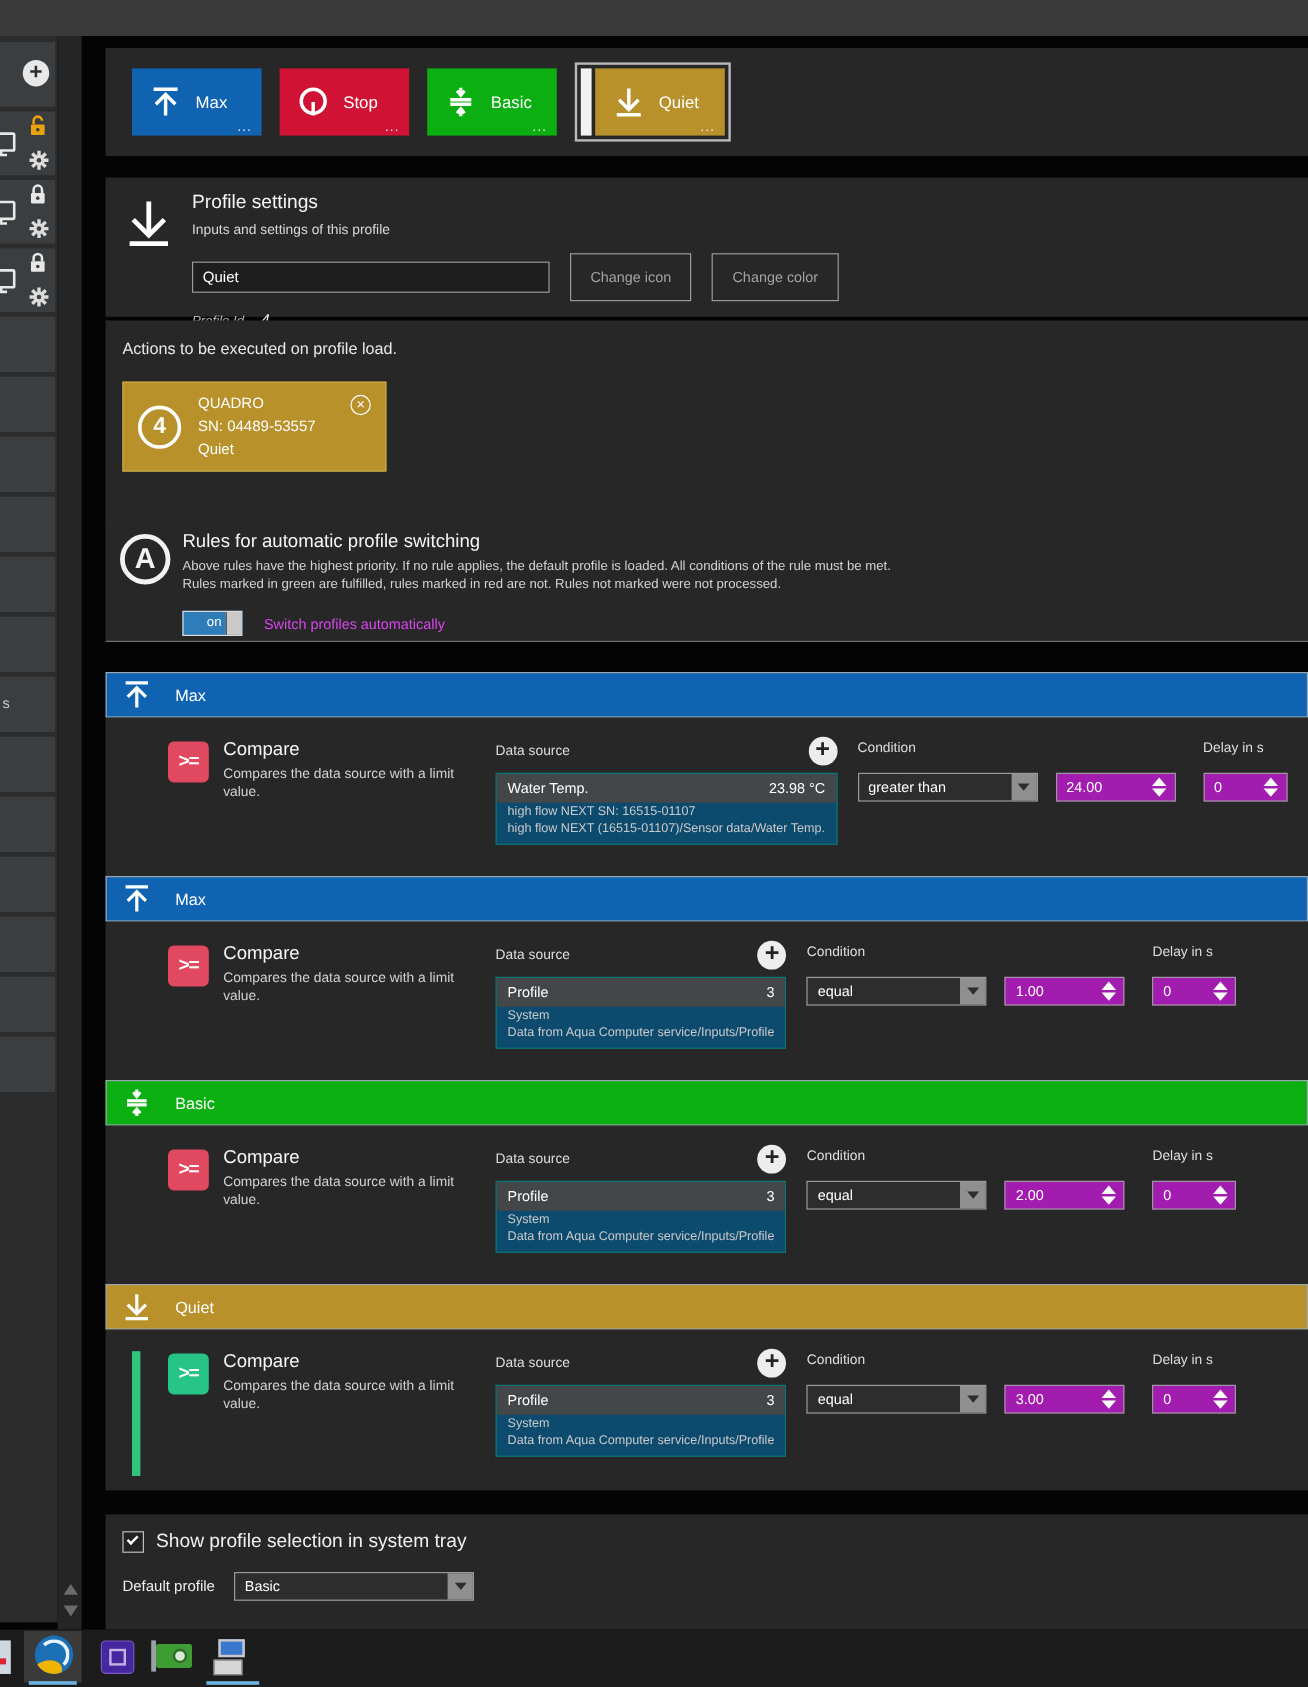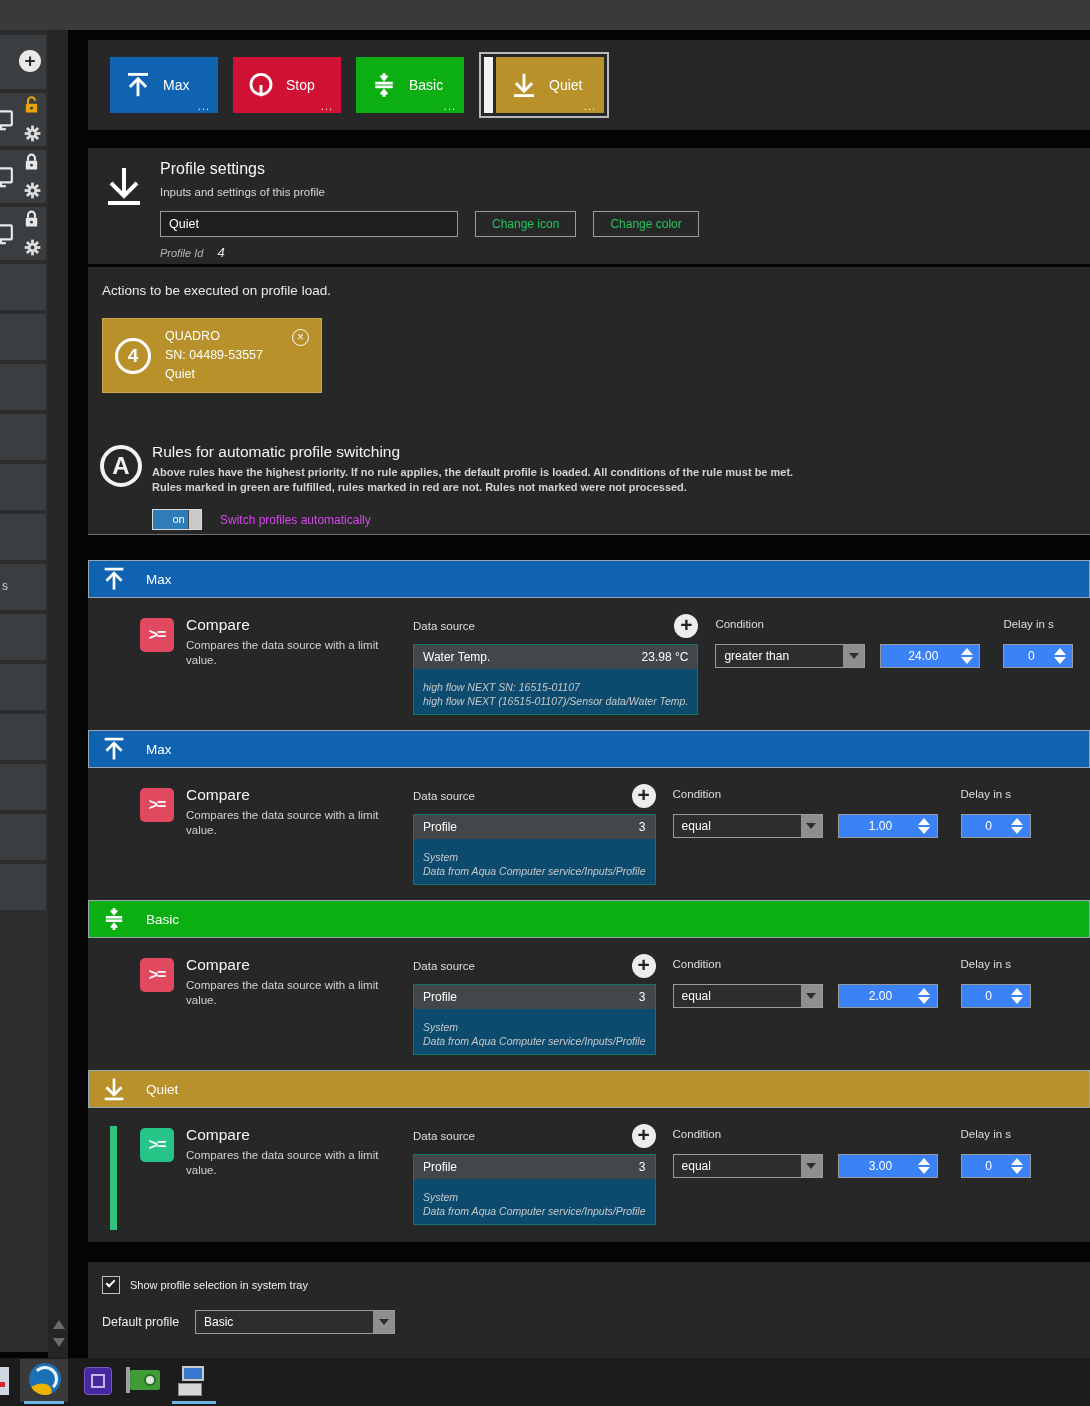--- a/index.html
+++ b/index.html
@@ -35,35 +35,35 @@
   .pbtn-selected { display:flex; align-items:center; border:2px solid #b9b9b9; padding:3px; margin-left:0; }
   .pbtn-selected .whitebar { width:9px; height:56px; background:#f2f2f2; margin-right:3px; }
   .pbtn-selected .pbtn { margin-right:0; }
 
   #panel-profile { top:148px; height:116px; padding:10px 0 0 12px; display:flex; }
   .big-icon { width:48px; margin:4px 12px 0 0; flex:none; }
   .pf-title { font-size:16px; color:#f5f5f5; margin-top:2px; }
   .pf-sub { font-size:11.5px; color:#d8d8d8; margin-top:8px; }
   .pf-row { display:flex; margin-top:13px; align-items:center; }
   .name-input { width:298px; height:26px; background:#1e1e1e; border:1px solid #9a9a9a; color:#fff; font-size:12.5px; padding:0 8px; font-family:inherit; }
-  .gbtn { height:26px; background:transparent; border:1px solid #9a9a9a; color:#22c55e; font-size:12px; padding:0 16px; margin-left:17px; font-family:inherit; }
+  .gbtn { height:40px; background:transparent; border:1px solid #9a9a9a; color:#a3a3a3; font-size:12px; padding:0 16px; margin-left:17px; font-family:inherit; }
   .pf-id { margin-top:8px; font-size:11px; color:#b5b5b5; font-style:italic; }
   .pf-id b { color:#e8e8e8; font-size:13px; margin-left:14px; font-weight:normal; }
 
   #panel-actions { top:267px; height:182px; padding:16px 0 0 14px; }
   .act-title { font-size:13.5px; color:#e9e9e9; }
   .dev-card { position:relative; width:220px; height:75px; margin-top:20px; border:1px solid #caa84d; display:flex; align-items:center; padding-left:12px; }
   .badge-circle { width:36px; height:36px; border:3px solid #fff; border-radius:50%; color:#fff; font-size:19px; font-weight:bold; display:flex; align-items:center; justify-content:center; flex:none; }
   .dev-lines { margin-left:14px; font-size:12.5px; color:#fff; line-height:19px; }
   .close-circle { position:absolute; top:10px; right:12px; width:17px; height:17px; border:1.5px solid #fff; border-radius:50%; color:#fff; font-size:12px; line-height:14px; text-align:center; }
 
   #panel-rules { top:435px; height:100px; padding:8px 0 0 12px; display:flex; border-bottom:1px solid #6f6f6f; }
   .a-circle { width:42px; height:42px; border:4px solid #f2f2f2; border-radius:50%; color:#f2f2f2; font-size:24px; font-weight:bold; display:flex; align-items:center; justify-content:center; flex:none; margin:2px 10px 0 0; }
   .rs-title { font-size:15.5px; color:#f5f5f5; }
-  .rs-desc { font-size:11px; color:#d2d2d2; margin-top:4px; line-height:15px;font-weight:bold; }
+  .rs-desc { font-size:11px; color:#d2d2d2; margin-top:4px; line-height:15px; }
   .toggle-row { display:flex; align-items:center; margin-top:14px; }
   .toggle { width:50px; height:21px; border:1px solid #dcdcdc; display:flex; background:#2e7cb8;padding-left:16px; }
   .toggle .t-on { flex:1; color:#fff; font-size:11px; text-align:center; line-height:19px; }
   .toggle .t-knob { width:13px; background:#c9c9c9; border-left:1px solid #444; }
   .toggle-label { font-size:12px; color:#d946ef; margin-left:18px; }
 
   
   .rule { position:absolute; left:88px; right:0; }
   .rule-header { height:38px; border:1px solid #9aa7b0; display:flex; align-items:center; padding-left:11px; }
   .rule-header .rh-label { font-size:13.5px; color:#fff; margin-left:18px; }
@@ -73,43 +73,43 @@
   .cmp-icon { width:34px; height:34px; border-radius:5px; margin-top:4px; flex:none; display:flex; align-items:center; justify-content:center; color:#fff; font-size:16px; font-weight:bold; letter-spacing:-1px; }
   .cmp-text { width:200px; margin:2px 27px 0 12px; flex:none; }
   .cmp-title { font-size:15.5px; color:#f5f5f5; }
   .cmp-desc { font-size:11.5px; color:#d2d2d2; margin-top:4px; line-height:15px; }
   .col-label { font-size:11.5px; color:#dedede; }
   .ds-col { flex:none; }
   .ds-head { display:flex; align-items:center; justify-content:space-between; height:24px; margin-bottom:6px; }
   .plus-btn { width:24px; height:24px; border-radius:50%; background:#ededed; color:#222; font-size:21px; font-weight:bold; line-height:22px; text-align:center; }
   .ds-box { min-width:228px; border:1px solid #0f766e; background:#0c4a6e; }
   .ds-box-head { display:flex; justify-content:space-between; gap:24px; background:#43474a; padding:5px 9px; font-size:12px; color:#fff; }
-  .ds-box-sub { padding:11px 9px 6px 9px; font-size:10.5px; font-style:italic; color:#c9c9c9; line-height:14px; }
+  .ds-box-sub { padding:0 9px 6px 9px; font-size:10.5px; color:#c9c9c9; line-height:14px; }
   .cond-col { margin-left:17px; flex:none; }
   .cond-col .col-label, .delay-col .col-label { display:block; height:24px; line-height:20px; margin-bottom:6px; }
   .ctl-row { display:flex; }
   .dropdown { width:150px; height:24px; border:1px solid #9a9a9a; background:#2d2d2d; display:flex; align-items:center; }
   .dropdown .dd-text { flex:1; font-size:12px; color:#fff; padding-left:8px; }
   .dropdown .dd-arrow { width:21px; height:100%; background:#8f8f8f; display:flex; align-items:center; justify-content:center; }
   .dd-tri { width:0; height:0; border-left:5px solid transparent; border-right:5px solid transparent; border-top:6px solid #2d2d2d; }
-  .spinner { height:24px; border:1px solid #9a9a9a; background:#3b82f6; display:flex; align-items:center; margin-left:15px;text-align:center; }
+  .spinner { height:24px; border:1px solid #9a9a9a; background:#a21caf; display:flex; align-items:center; margin-left:15px; }
   .spinner .sp-text { flex:1; font-size:12px; color:#fff; padding-left:8px; }
   .spin-arrows { width:22px; display:flex; flex-direction:column; align-items:center; gap:2px; padding-right:3px; }
   .sp-up { width:0; height:0; border-left:6px solid transparent; border-right:6px solid transparent; border-bottom:7px solid #fff; }
   .sp-dn { width:0; height:0; border-left:6px solid transparent; border-right:6px solid transparent; border-top:7px solid #fff; }
   .spinner.w100 { width:100px; }
   .spinner.w70 { width:70px; margin-left:0; }
   .delay-col { margin-left:23px; flex:none; }
 
   
   #panel-footer { top:1262px; height:96px; padding:14px 0 0 14px; }
   .cb-row { display:flex; align-items:center; margin-bottom:16px; }
   .checkbox { width:18px; height:18px; border:1px solid #c0c0c0; background:#222; position:relative; flex:none; }
   .checkbox .check { position:absolute; left:3px; top:3px; width:9px; height:5px; border-left:2.5px solid #fff; border-bottom:2.5px solid #fff; transform:rotate(-45deg); }
-  .cb-label { font-size:11px; color:#efefef; margin-left:10px; }
+  .cb-label { font-size:16px; color:#efefef; margin-left:10px; }
   .dp-row { display:flex; align-items:center; }
   .dp-label { font-size:12.5px; color:#efefef; width:93px; }
   .dropdown.w200 { width:200px; }
 
   
   .taskbar { position:absolute; top:1358px; left:0; width:1090px; height:48px; background:#1c1c1c; z-index:9; }
   .task-active { position:absolute; left:20px; top:1px; width:48px; height:43px; background:#3a3a3a; }
   .underline { position:absolute; bottom:2px; height:3px; background:#6fb3e2; }
   .aq-logo { position:absolute; left:29px; top:5px; width:32px; height:32px; border-radius:50%; background:#1a6fb5; overflow:hidden; }
   .aq-arc { position:absolute; left:3px; top:3px; right:3px; bottom:3px; border:3px solid transparent; border-top-color:#e9f3fb; border-right-color:#e9f3fb; border-radius:50%; }

